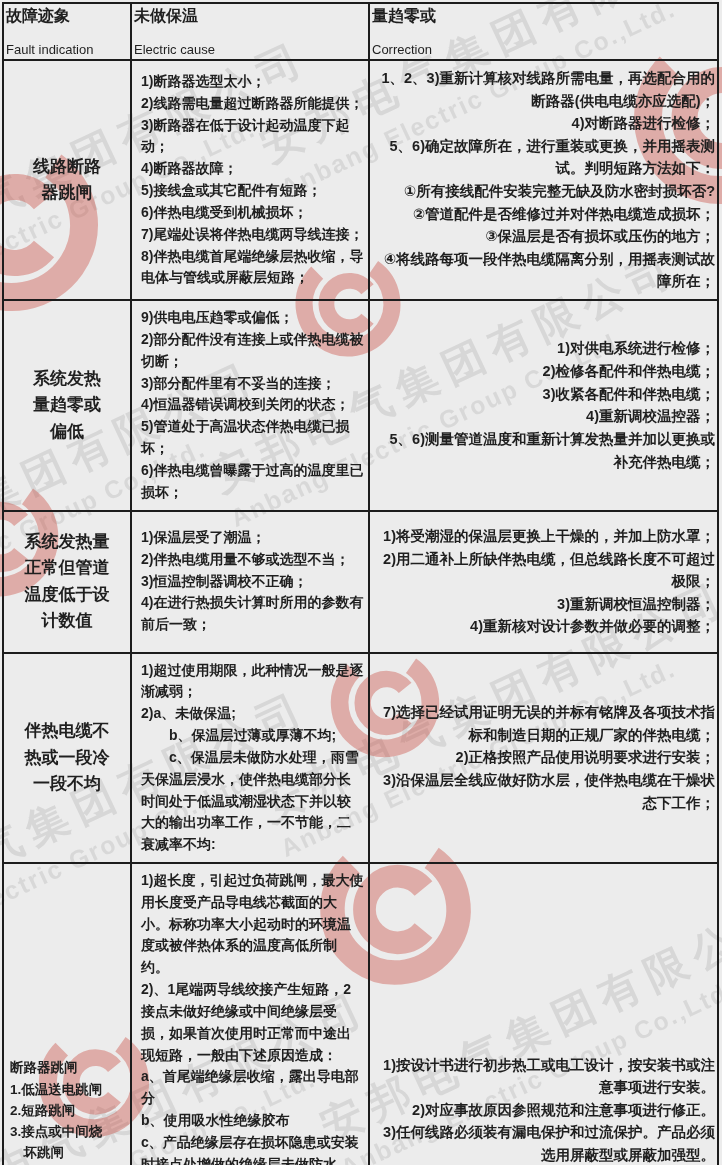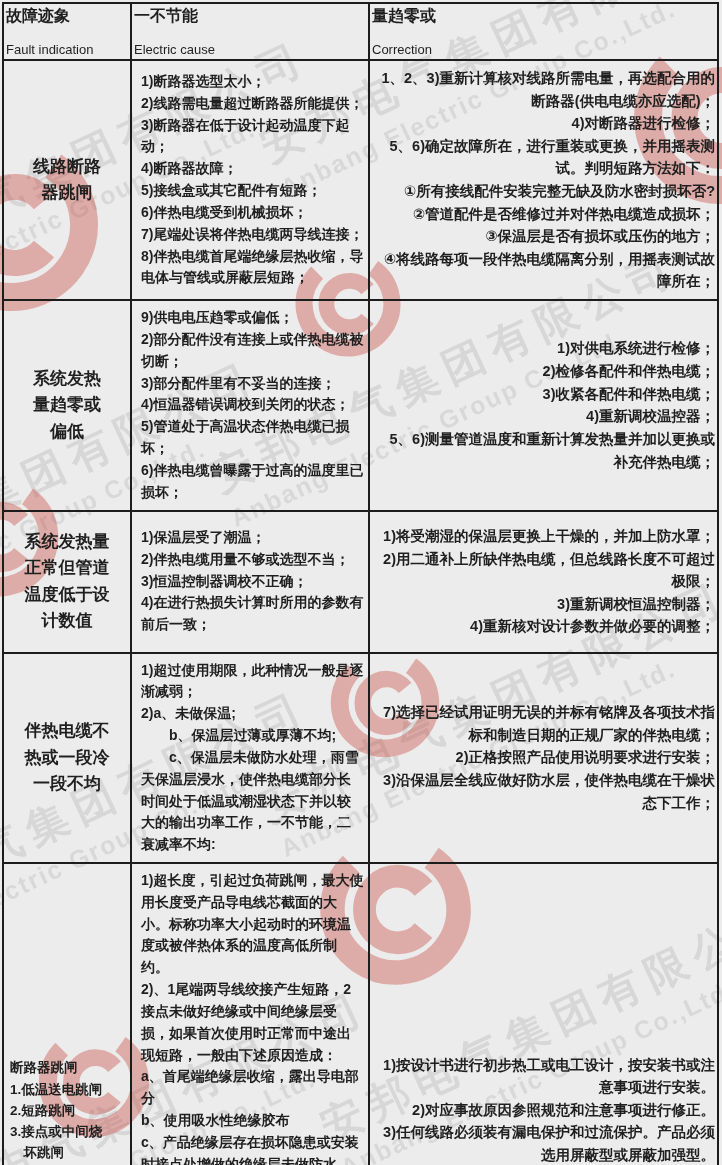--- a/index.html
+++ b/index.html
@@ -169,21 +169,21 @@
       <col class="c2">
       <col class="c3">
     </colgroup>
   <thead>
     <tr>
       <th>
         <div class="h-cn">故障迹象</div>
         <div class="h-en">Fault indication</div>
       </th>
       <th>
-        <div class="h-cn">一不节能</div>
+        <div class="h-cn">未做保温</div>
         <div class="h-en">Electric cause</div>
       </th>
       <th>
         <div class="h-cn">量趋零或</div>
         <div class="h-en">Correction</div>
       </th>
     </tr>
   </thead>
   <tbody>
     <tr class="r1">

